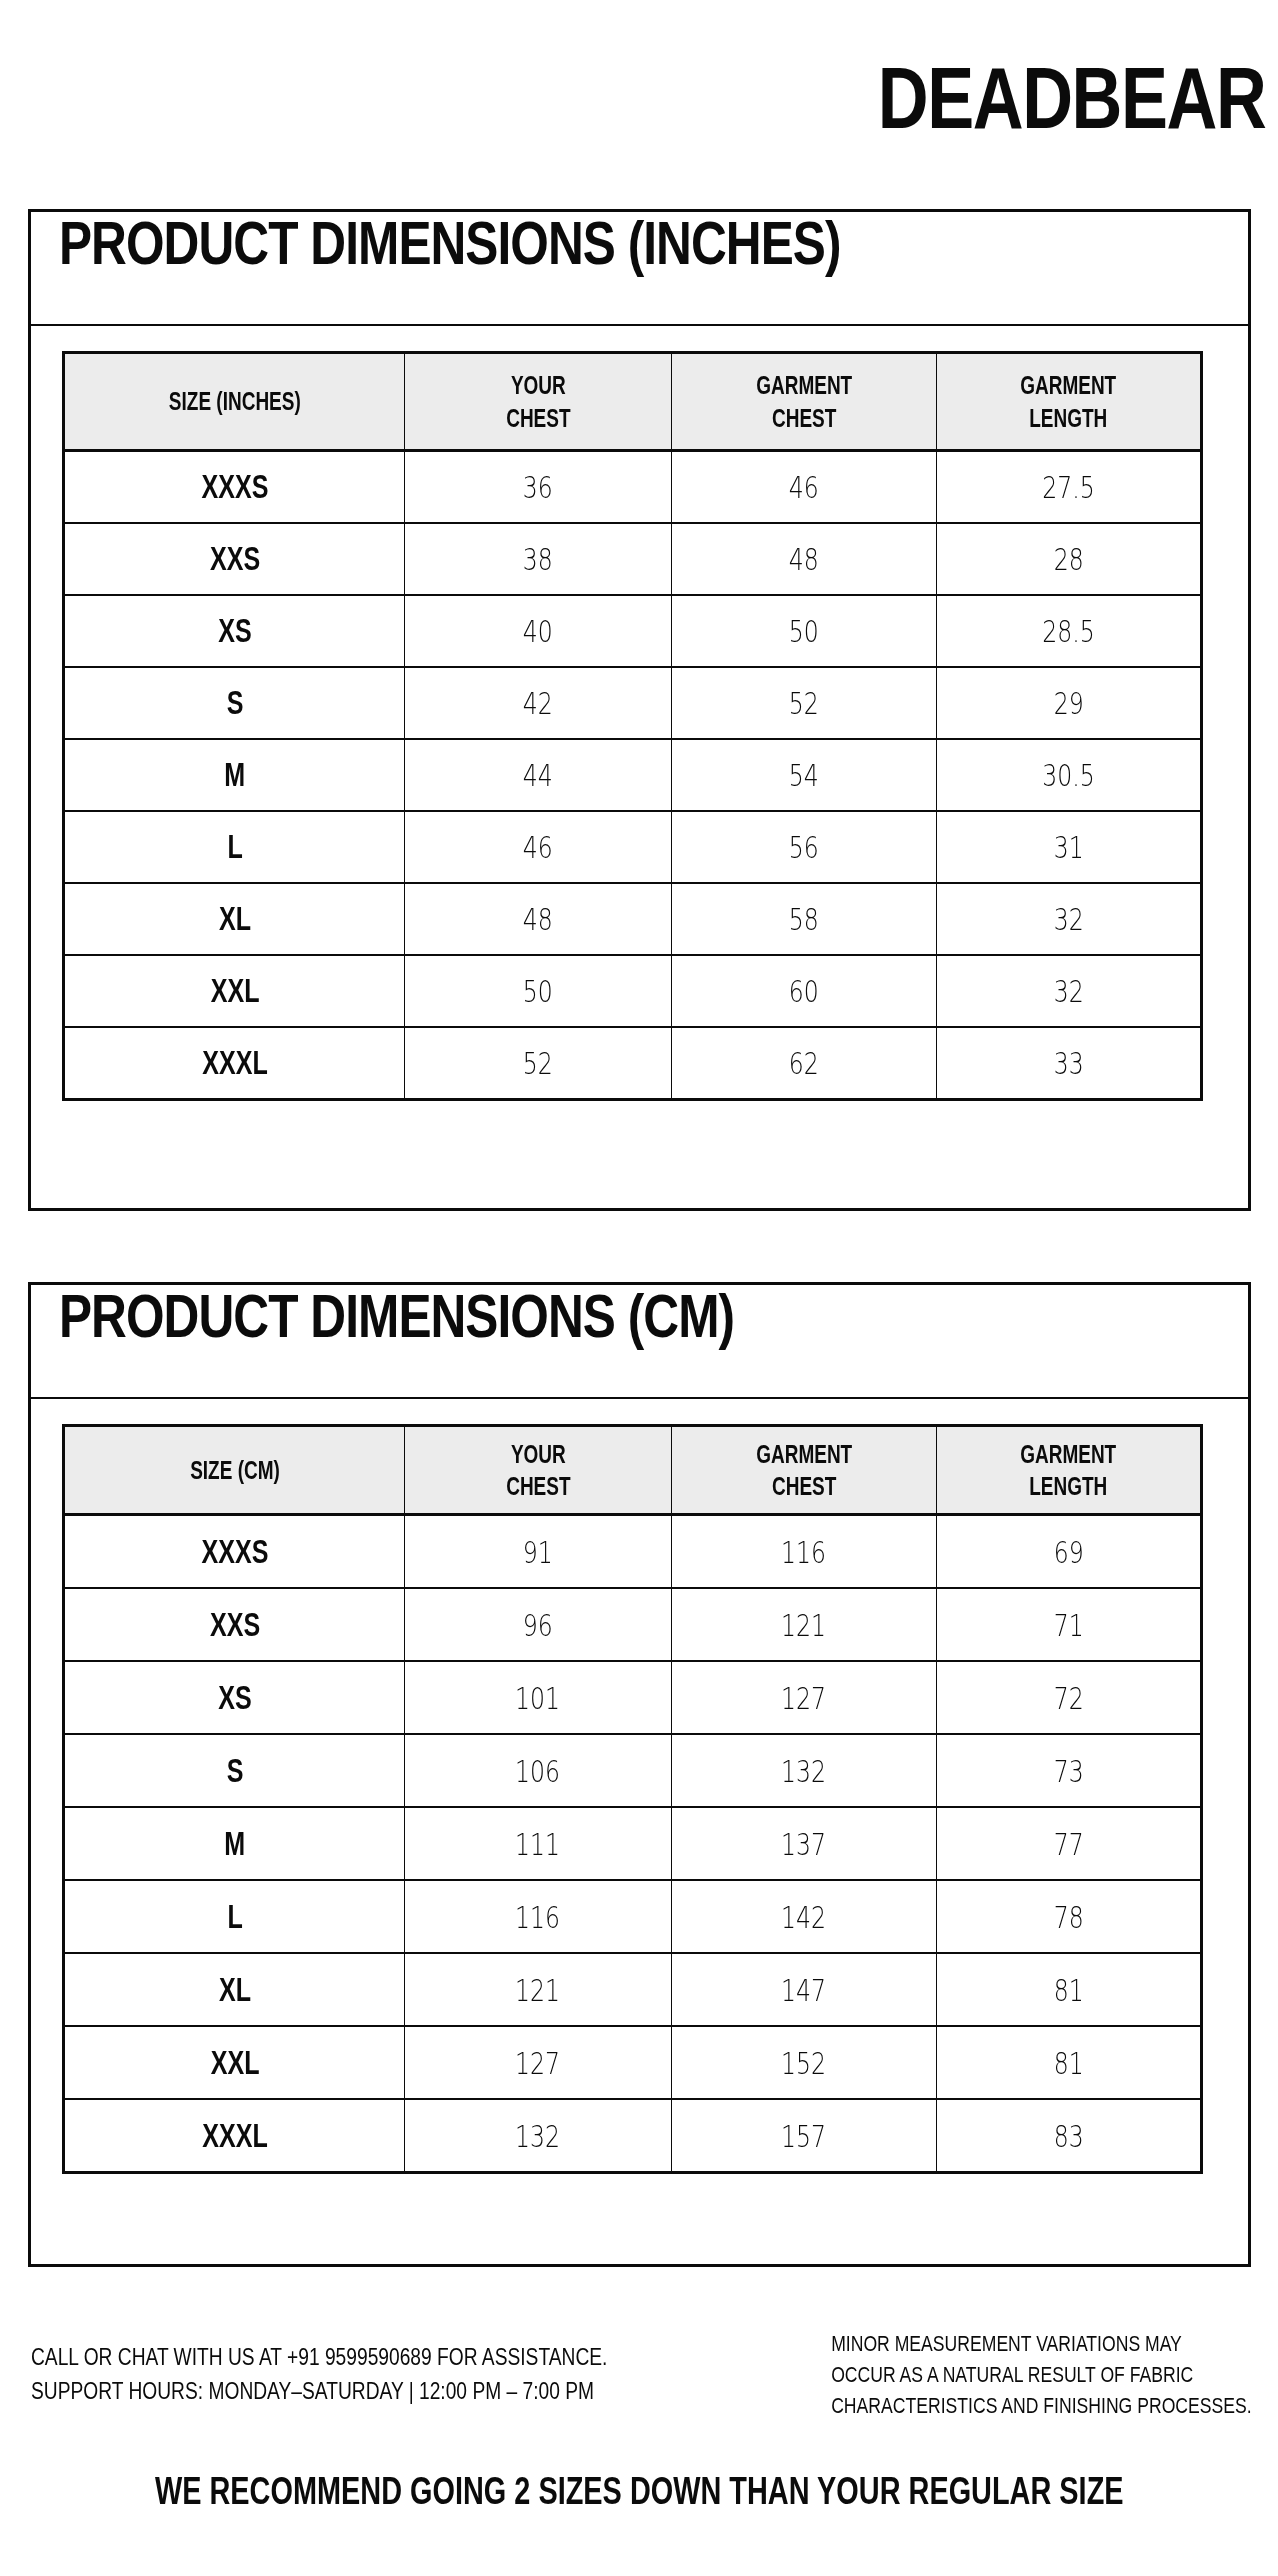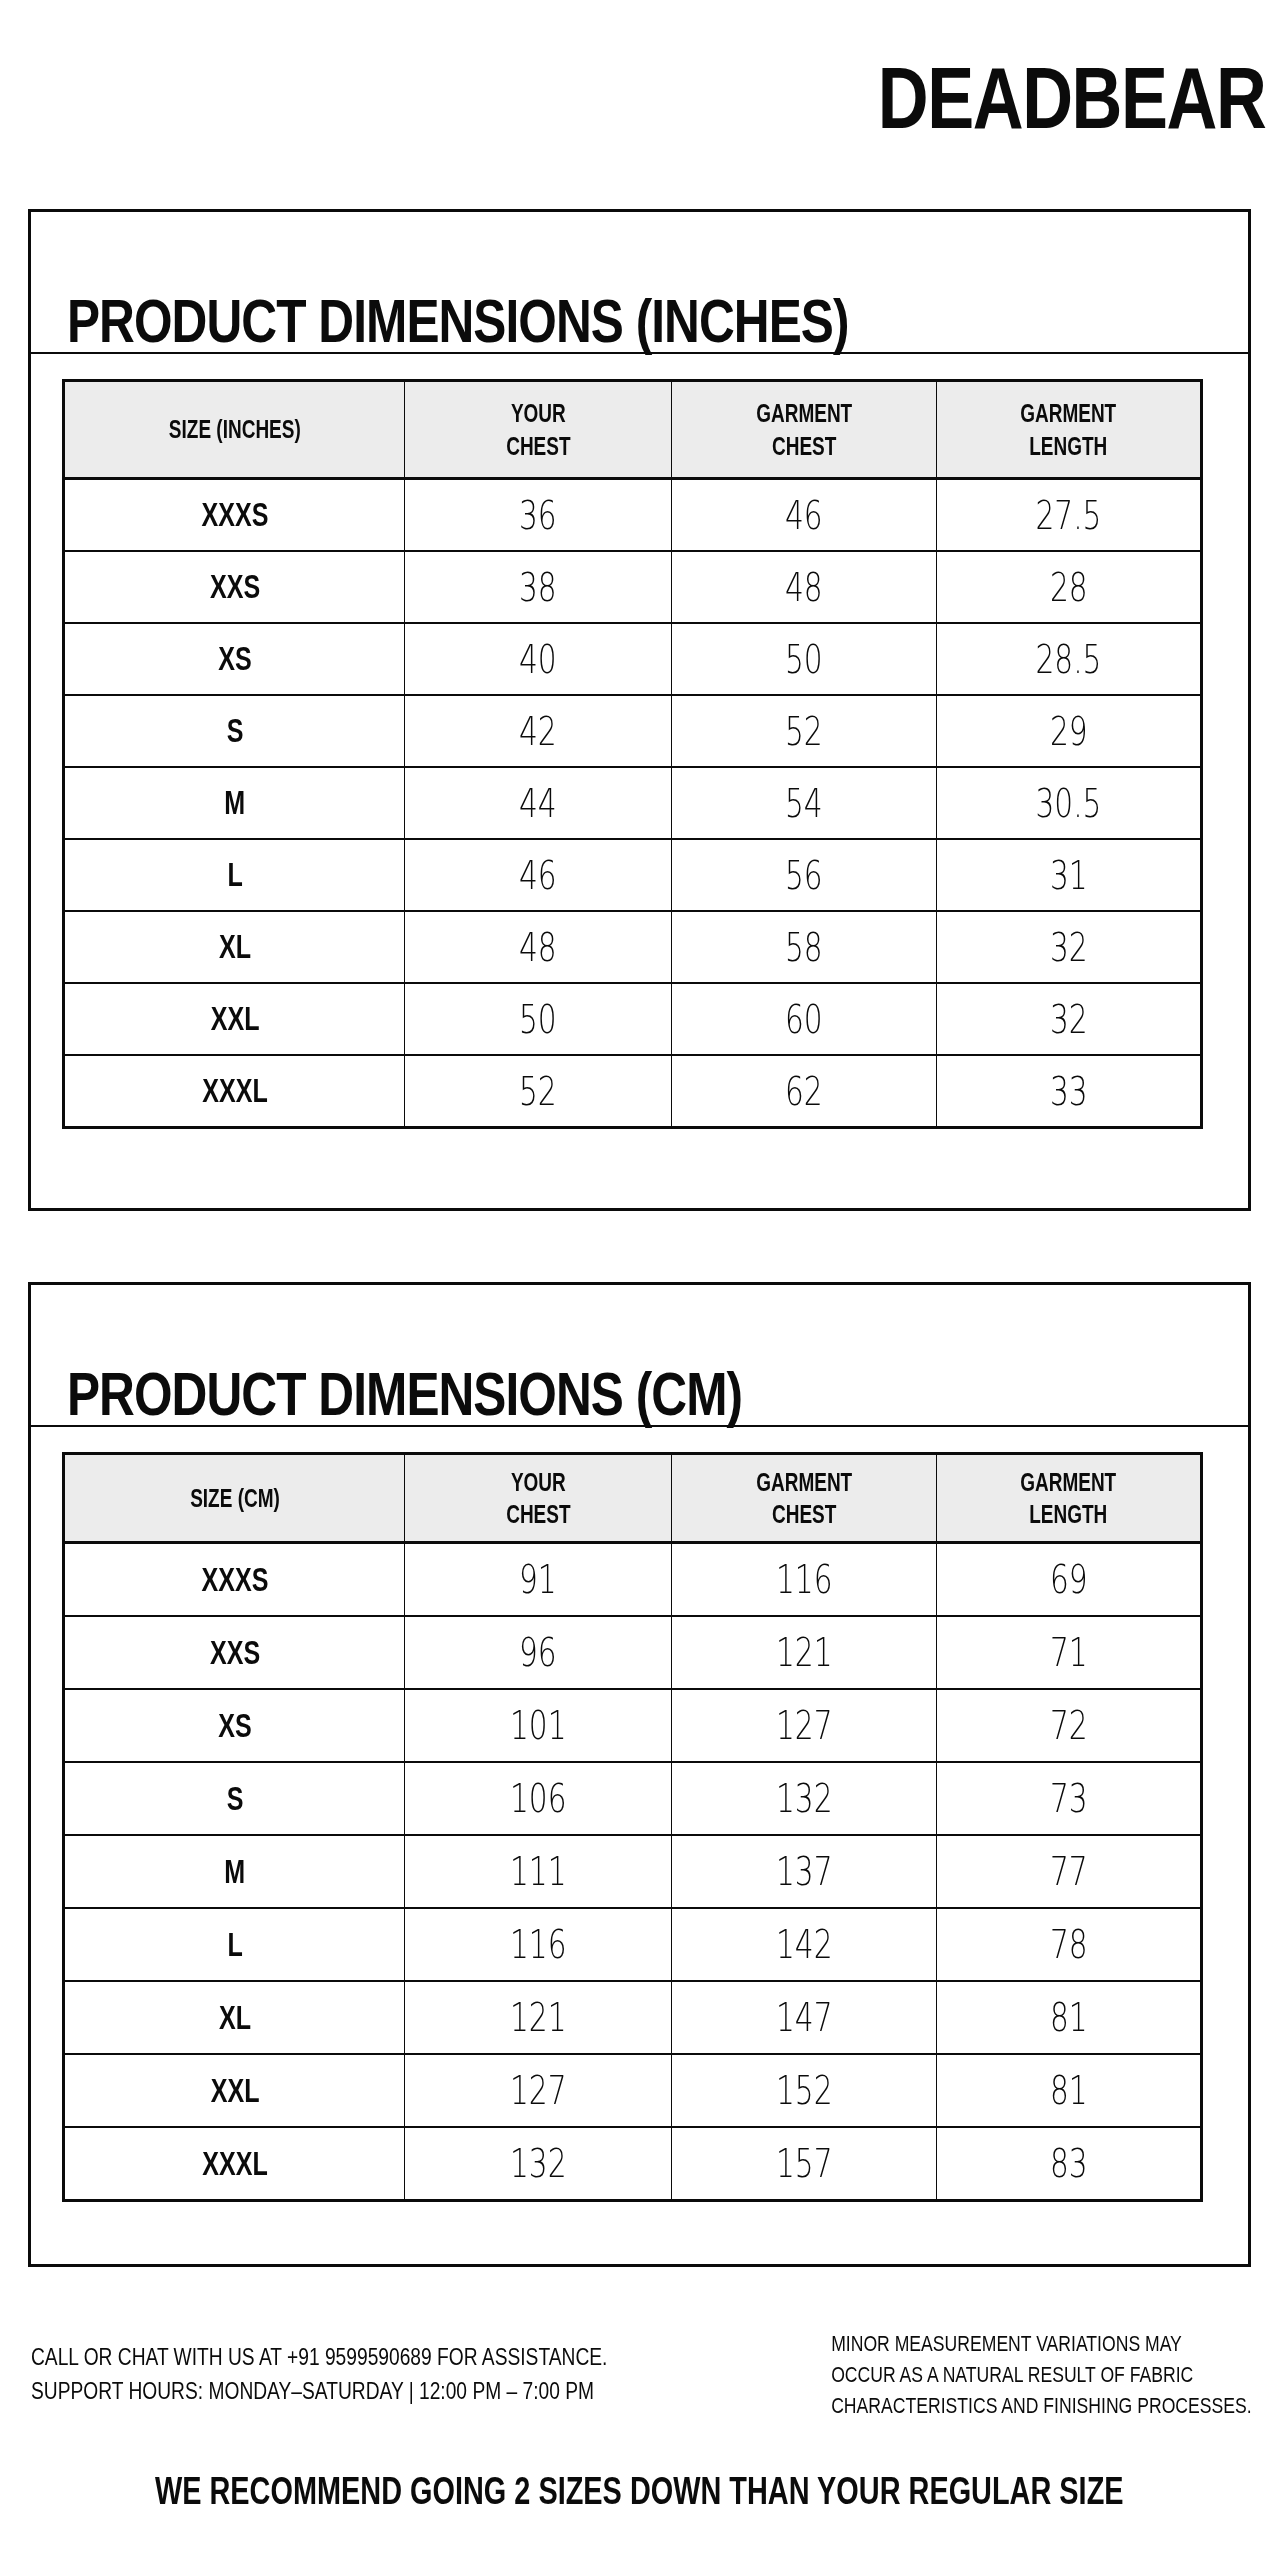--- a/index.html
+++ b/index.html
@@ -18,22 +18,22 @@
   }
 
   .box{
     position:absolute;left:28px;width:1223px;box-sizing:border-box;
     border:3px solid #0b0b0b;background:#ffffff;
   }
   .box-inches{top:209px;height:1002px;}
   .box-cm{top:1282px;height:985px;}
 
   .box-title{
-    height:142px;box-sizing:border-box;border-bottom:2.4px solid #0b0b0b;
-    display:flex;align-items:flex-end;padding-left:36px;
+    height:114px;box-sizing:border-box;border-bottom:2.4px solid #0b0b0b;
+    display:flex;align-items:flex-start;padding-left:28px;
     font-size:62px;font-weight:bold;letter-spacing:-1.2px;line-height:1;
   }
 
   .table-wrap{padding:25px 45px 0 31px;}
   table{
     width:100%;border-collapse:collapse;table-layout:fixed;
     border:3px solid #0b0b0b;
   }
   col.c1{width:30%;} col.c2{width:23.4%;} col.c3{width:23.3%;} col.c4{width:23.3%;}
   th,td{
@@ -45,21 +45,21 @@
     font-size:25px;font-weight:bold;line-height:1.30;letter-spacing:0px;
   }
   .box-inches thead th{height:95px;}
   .box-cm thead th{height:86px;}
   tbody td{border-top:2.4px solid #0b0b0b;}
   .box-inches tbody td{height:70px;}
   .box-cm tbody td{height:71px;}
   td.size-cell{font-size:33px;font-weight:bold;}
   td.num-cell{
     font-family:"DejaVu Sans","Liberation Sans",sans-serif;
-    font-size:39px;font-weight:200;text-decoration:underline;
+    font-size:31px;font-weight:200;text-decoration:underline;
   }
 
   .footer-help{position:absolute;left:31px;top:2321px;}
   .fh-title{font-size:27px;font-weight:bold;line-height:1;}
   .fh-lines{margin-top:19px;font-size:24px;line-height:34px;font-weight:500;}
 
   .footer-note{
     position:absolute;right:26px;top:2328px;text-align:left;
     font-size:22px;line-height:31px;font-weight:500;
   }

